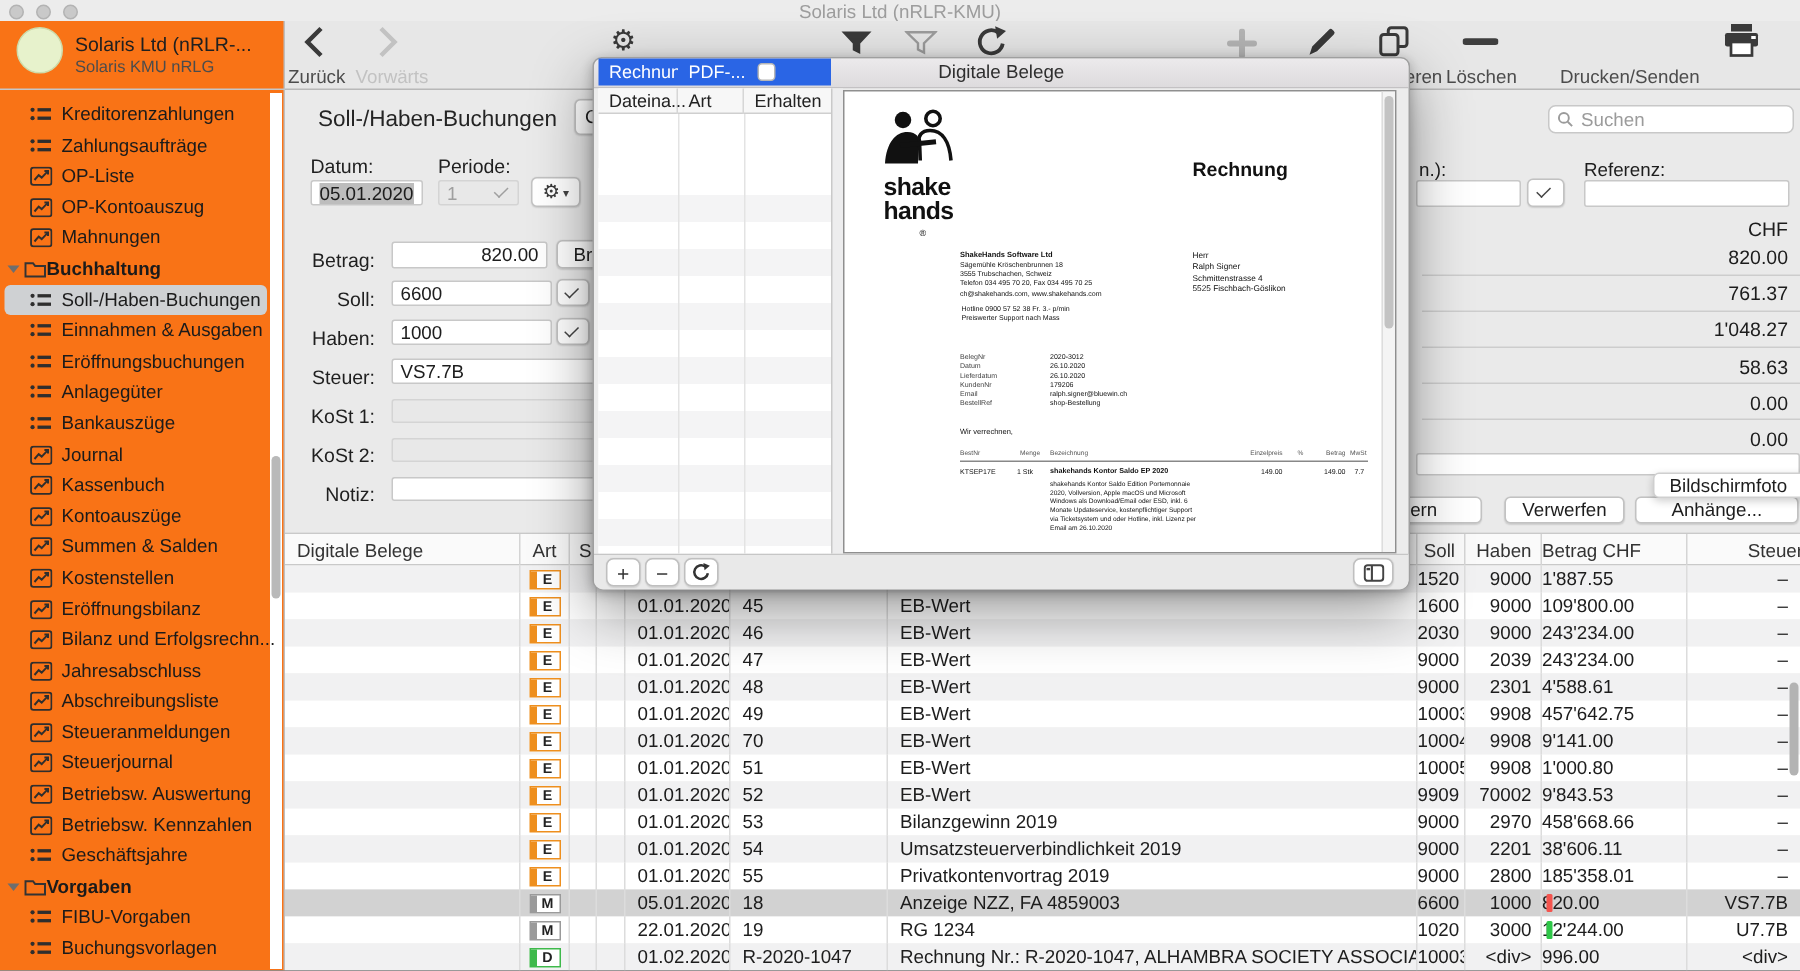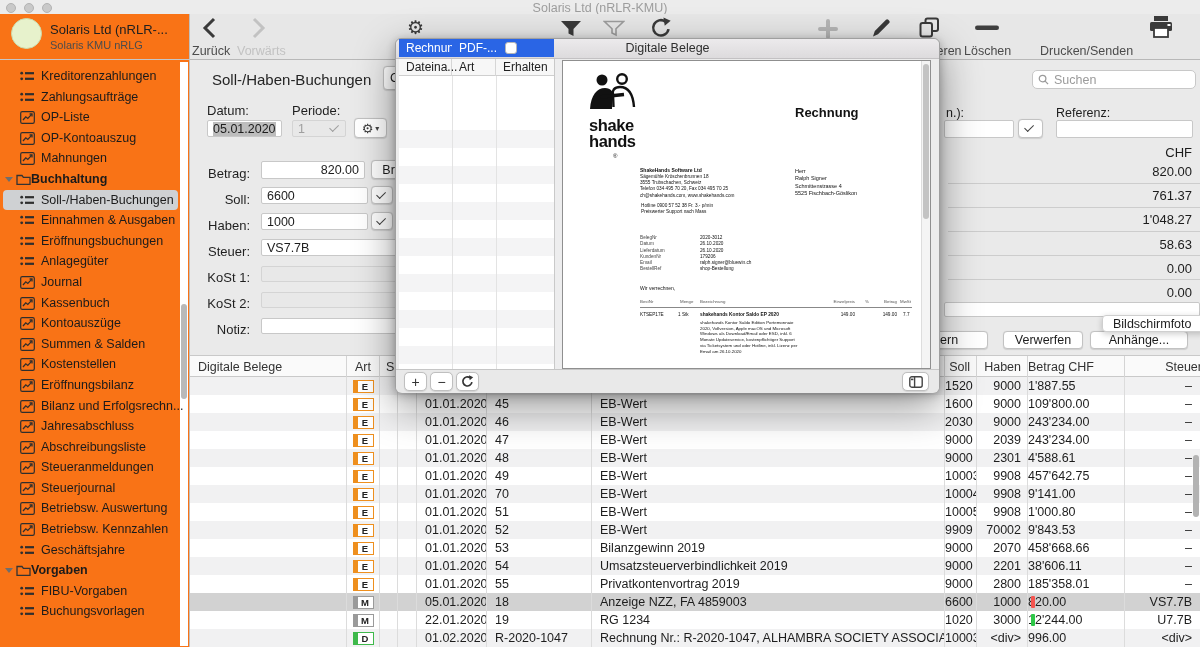--- a/index.html
+++ b/index.html
@@ -228,20 +228,32 @@
           <svg class="ic ic-list" viewBox="0 0 15 13">
             <circle cx="1.7" cy="3.2" r="1.4" fill="#2e2e2e"></circle>
             <circle cx="1.7" cy="8.8" r="1.4" fill="#2e2e2e"></circle>
             <rect x="5" y="2.1" width="9" height="2.2" fill="#2e2e2e"></rect>
             <rect x="5" y="7.7" width="9" height="2.2" fill="#2e2e2e"></rect>
           </svg>
           
           
           <span>Anlagegüter</span>
         </div>
+        <div class="sb-item t-list">
+          
+          <svg class="ic ic-list" viewBox="0 0 15 13">
+            <circle cx="1.7" cy="3.2" r="1.4" fill="#2e2e2e"></circle>
+            <circle cx="1.7" cy="8.8" r="1.4" fill="#2e2e2e"></circle>
+            <rect x="5" y="2.1" width="9" height="2.2" fill="#2e2e2e"></rect>
+            <rect x="5" y="7.7" width="9" height="2.2" fill="#2e2e2e"></rect>
+          </svg>
+          
+          
+          <span>Bankauszüge</span>
+        </div>
         <div class="sb-item t-chart">
           
           
           <svg class="ic ic-chart" viewBox="0 0 15 13">
             <rect x="0.7" y="0.7" width="13.6" height="11.6" rx="1.6" fill="none" stroke="#2e2e2e" stroke-width="1.2"></rect>
             <polyline points="3,9 5.8,5.8 7.8,7.4 11.6,3.4" fill="none" stroke="#2e2e2e" stroke-width="1.3"></polyline>
             <path d="M9.6 3 L12 3 L12 5.4" fill="none" stroke="#2e2e2e" stroke-width="1.3"></path>
           </svg>
           
           <span>Journal</span>
@@ -545,21 +557,21 @@
   <div class="rp-val" style="top:237px">58.63</div>
   <div class="rp-line" style="top:255px"></div>
   <div class="rp-val" style="top:261px">0.00</div>
   <div class="rp-line" style="top:279px"></div>
   <div class="rp-val" style="top:285px">0.00</div>
   <div class="field" style="left:944px;top:302px;width:256px;height:15px"></div>
 
   <div class="popover" style="left:1102px;top:315px;width:103px;height:17px">Bildschirmfoto</div>
   <div class="btn" style="left:888px;top:331px;width:100px;height:18px;z-index:5">Ändern</div>
   <div class="btn" style="left:1003px;top:331px;width:80px;height:18px;z-index:5">Verwerfen</div>
-  <div class="btn" style="left:1090px;top:331px;width:98px;height:18px;z-index:5">Anhänge...</div>
+  <div class="btn" style="left:1090px;top:331px;width:109px;height:18px;z-index:5">Anhänge...</div>
 
   <div class="thead">
     <div style="padding-left:8px">Digitale Belege</div>
     <div style="text-align:center">Art</div>
     <div style="padding-left:6px">S</div>
     <div></div>
     <div></div>
     <div></div>
     <div></div>
     <div class="c-soll">Soll</div>
@@ -708,21 +720,21 @@
         <div></div>
         <div class="c-art">
           <span class="badge b-e">E</span>
         </div>
         <div></div>
         <div></div>
         <div class="c-datum">01.01.2020</div>
         <div class="c-nr">53</div>
         <div class="c-text">Bilanzgewinn 2019</div>
         <div class="c-soll">9000</div>
-        <div class="c-haben">2070</div>
+        <div class="c-haben">2970</div>
         <div class="c-betrag"><span>458'668.66</span></div>
         <div class="c-steuer">–</div>
       </div>
       <div class="trow">
         <div></div>
         <div class="c-art">
           <span class="badge b-e">E</span>
         </div>
         <div></div>
         <div></div>

